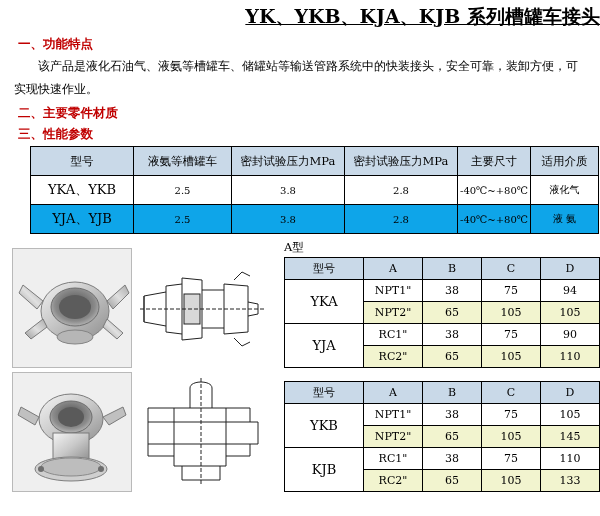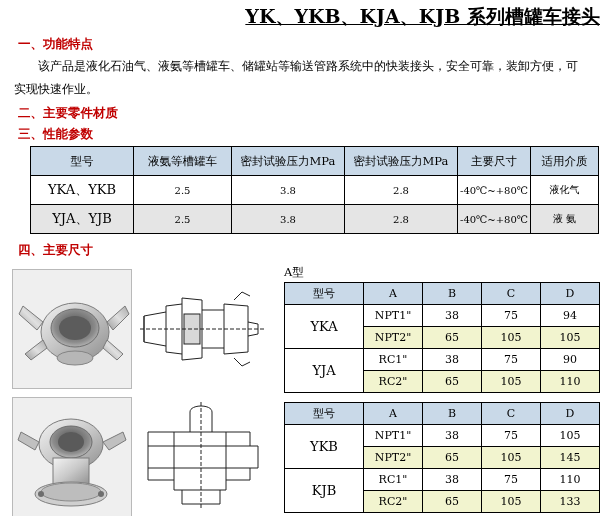--- a/index.html
+++ b/index.html
@@ -68,34 +68,34 @@
     font-size: 10px;
     height: 26px;
     font-family: "DejaVu Serif", "Liberation Serif", serif;
   }
   table.perf thead th {
     background: #c9d9e8;
     font-weight: normal;
     font-size: 11.5px;
   }
   table.perf tbody tr.alt td {
-    background: #e5e5e5;
+    background: #0ea5e9;
   }
   table.perf td.model {
     font-size: 13px;
   }
 
   
   .dim-area {
     position: relative;
     margin-top: 6px;
   }
   .row-block {
     display: flex;
-    align-items: center;
+    align-items: flex-end;
     margin-left: 12px;
     margin-top: 4px;
   }
   .photo {
     width: 118px;
     height: 118px;
     border: 1px solid #b9b9b9;
     background: linear-gradient(135deg,#f4f4f4 0%, #e7e7e7 50%, #dedede 100%);
     position: relative;
     overflow: hidden;
@@ -184,21 +184,20 @@
         <td class="model">YJA、YJB</td>
         <td>2.5</td>
         <td>3.8</td>
         <td>2.8</td>
         <td>-40℃~+80℃</td>
         <td>液 氨</td>
       </tr>
     </tbody>
   </table>
 
-  <div class="section-head" style="margin-top:8px">四、主要尺寸</div>
 
   <div class="dim-area">
 
     <div class="row-block">
 
       <div class="photo">
         <svg width="118" height="118" viewBox="0 0 118 118">
           <defs>
             <linearGradient id="mg1" x1="0" y1="0" x2="1" y2="1">
               <stop offset="0%" stop-color="#f2f2f2"></stop>

